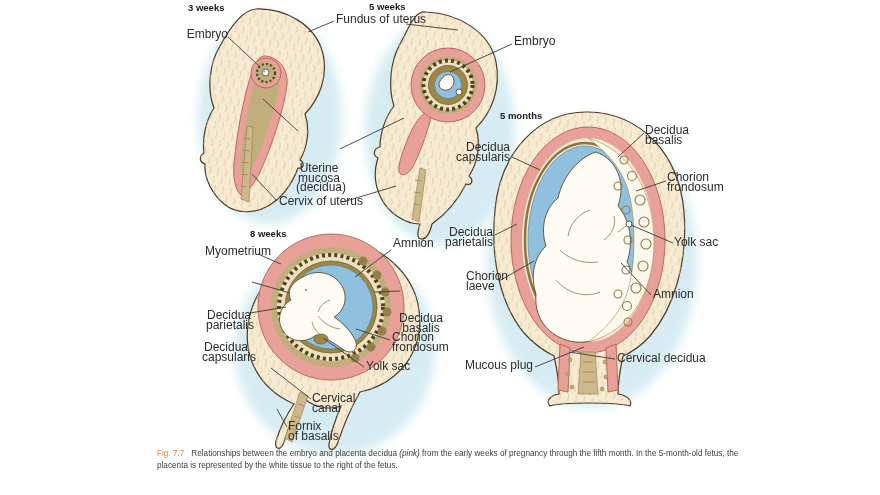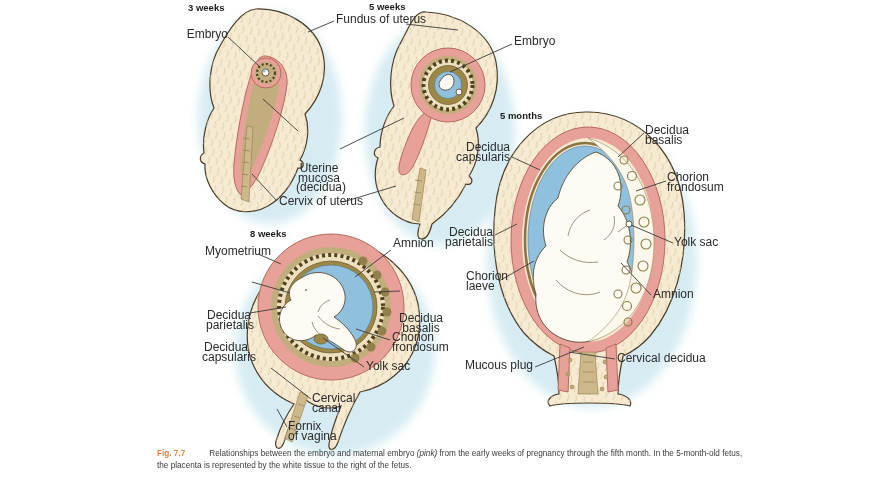--- a/index.html
+++ b/index.html
@@ -12,21 +12,21 @@
   #canvas{position:relative;width:880px;height:495px;background:#ffffff;overflow:hidden;
           font-family:"Liberation Sans",sans-serif;}
   #art{position:absolute;left:0;top:0;}
   .lbl{position:absolute;font-size:12px;line-height:9.6px;color:var(--label-text);
        white-space:pre-line;}
   .lbl.r{text-align:right;}
   .lbl.c{text-align:center;margin-top:38px;}
   .title{position:absolute;font-size:9.5px;font-weight:700;color:#1c1c1c;white-space:nowrap;}
   #caption{position:absolute;left:157px;top:448px;width:598px;font-size:8.2px;
            line-height:11.5px;color:#3c3c3c;}
-  #caption .fig{color:var(--fig-label-orange);font-weight:700;margin-right:24px;}
+  #caption .fig{color:var(--fig-label-orange);font-weight:400;margin-right:7px;}
   #caption .it{font-style:italic;}
   
   .tissue{fill:var(--uterine-tissue);stroke:#4a3a28;stroke-width:1.2;}
   .tex{fill:url(#tex);stroke:none;}
   .halo{fill:var(--halo-blue);opacity:.85;}
   .pinkfill{fill:var(--decidua-pink);stroke:var(--decidua-outline);stroke-width:1;}
   .tanfill{fill:#c2ad7d;stroke:none;}
   .creamring{fill:#ece0bf;stroke:none;}
   .olive{fill:var(--chorion-olive);stroke:#6b5a2a;stroke-width:.7;}
   .blue{fill:var(--amniotic-blue);stroke:#55788f;stroke-width:.6;}
@@ -226,34 +226,34 @@
 capsularis</div>
   <div class="lbl" style="left:393px;top:239px">Amnion</div>
   <div class="lbl c" style="left:399px;top:276px;width:44px">Decidua
 basalis</div>
   <div class="lbl" style="left:392px;top:333px">Chorion
 frondosum</div>
   <div class="lbl" style="left:366px;top:362px">Yolk sac</div>
   <div class="lbl" style="left:312px;top:394px">Cervical
 canal</div>
   <div class="lbl" style="left:288px;top:422px">Fornix
-of vagina</div>
+of basalis</div>
 
   <div class="lbl r" style="right:370px;top:143px">Decidua
 capsularis</div>
   <div class="lbl" style="left:645px;top:126px">Decidua
 basalis</div>
   <div class="lbl" style="left:667px;top:173px">Chorion
 frondosum</div>
   <div class="lbl" style="left:674px;top:238px">Yolk sac</div>
   <div class="lbl" style="left:653px;top:290px">Amnion</div>
   <div class="lbl" style="left:617px;top:354px">Cervical decidua</div>
   <div class="lbl r" style="right:347px;top:361px">Mucous plug</div>
   <div class="lbl r" style="right:387px;top:228px">Decidua
 parietalis</div>
   <div class="lbl" style="left:466px;top:272px">Chorion
 laeve</div>
 
   <div id="caption">
-    <span class="fig">Fig. 7.7</span><span>Relationships between the embryo and maternal embryo </span><span class="it">(pink)</span><span> from the early weeks of pregnancy through the fifth month. In the 5-month-old fetus, the placenta is represented by the white tissue to the right of the fetus.</span>
+    <span class="fig">Fig. 7.7</span><span>Relationships between the embryo and placenta decidua </span><span class="it">(pink)</span><span> from the early weeks of pregnancy through the fifth month. In the 5-month-old fetus, the placenta is represented by the white tissue to the right of the fetus.</span>
   </div>
 
 </div>
 
 </body></html>

